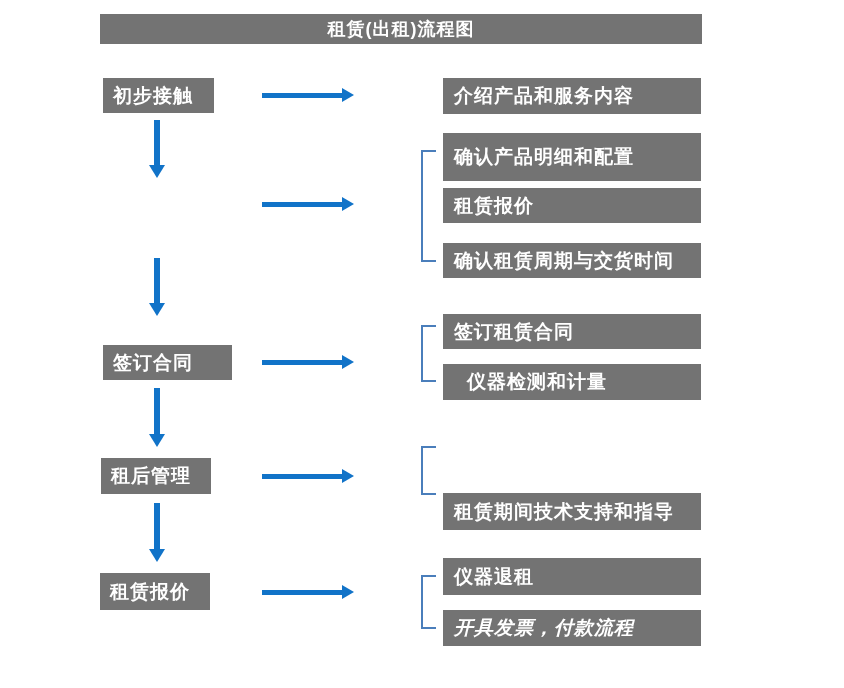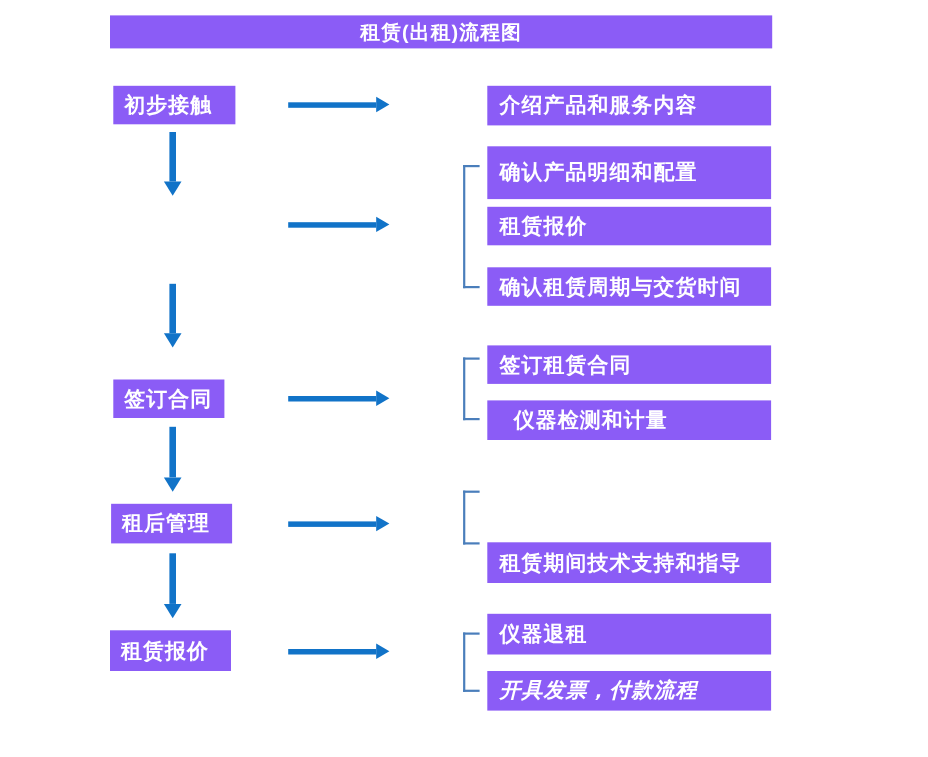--- a/index.html
+++ b/index.html
@@ -10,39 +10,39 @@
   }
   .stage {
     position: relative;
     width: 844px;
     height: 688px;
     background: #ffffff;
     overflow: hidden;
   }
   .bluebox {
     position: absolute;
-    background: #8b5cf6;
+    background: #737373;
     color: #ffffff;
     font-weight: bold;
     font-size: 19px;
     letter-spacing: 1px;
     display: flex;
     align-items: center;
     box-sizing: border-box;
     white-space: nowrap;
   }
   .titlebar {
     left: 100px; top: 14px; width: 602px; height: 30px;
     justify-content: center;
     font-size: 18px;
   }
   .lbox { padding-left: 10px; }
   .s1 { left: 103px; top: 78px;  width: 111px; height: 35px; }
   .s2 { left: 103px; top: 187px; width: 122px; height: 35px; }
-  .s3 { left: 103px; top: 345px; width: 101px; height: 35px; }
+  .s3 { left: 103px; top: 345px; width: 129px; height: 35px; }
   .s4 { left: 101px; top: 458px; width: 110px; height: 36px; }
   .s5 { left: 100px; top: 573px; width: 110px; height: 37px; }
   .rbox { left: 443px; width: 258px; padding-left: 11px; }
   .r1  { top: 78px;  height: 36px; }
   .r2  { top: 133px; height: 48px; }
   .r3  { top: 188px; height: 35px; }
   .r4  { top: 243px; height: 35px; }
   .r5  { top: 314px; height: 35px; }
   .r6  { top: 364px; height: 36px; padding-left: 24px; }
   .r7  { top: 423px; height: 37px; }

